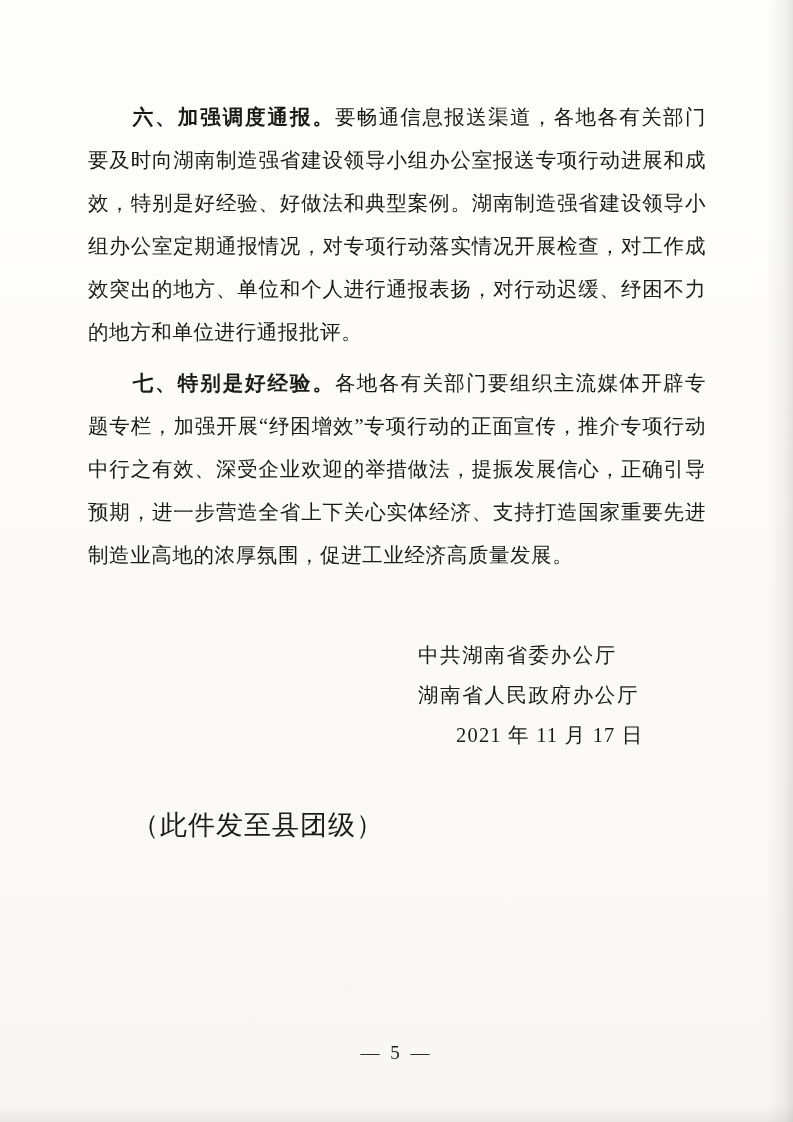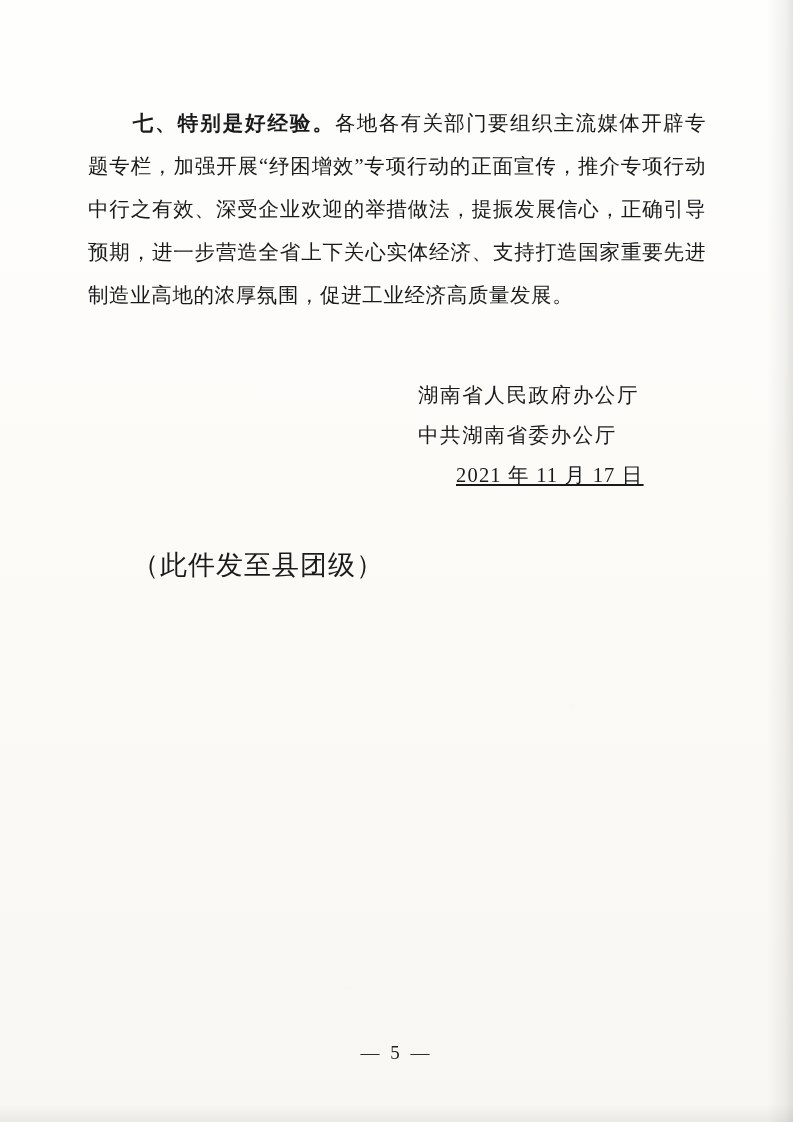--- a/index.html
+++ b/index.html
@@ -74,21 +74,20 @@
     color: #1a1a1a;
     white-space: nowrap;
   }
   .sig-date {
     font-size: 20.5px;
     line-height: 40px;
     letter-spacing: 1.2px;
     color: #1a1a1a;
     padding-left: 38px;
     white-space: nowrap;
-    text-decoration: underline;
   }
   .note {
     margin-top: 52px;
     font-size: 27px;
     letter-spacing: 1px;
     color: #1a1a1a;
     padding-left: 44px;
   }
   .page-number {
     position: absolute;
@@ -110,30 +109,33 @@
       radial-gradient(circle at 72% 63%, rgba(0,0,0,0.012) 0 2px, rgba(0,0,0,0) 3px),
       radial-gradient(circle at 44% 88%, rgba(0,0,0,0.010) 0 2px, rgba(0,0,0,0) 3px);
   }
 </style>
 </head>
 <body>
 
 <div class="page">
   <div class="content">
 
+    <p class="para">
+      <span class="indent"></span><span class="lead">六、加强调度通报。</span><span>要畅通信息报送渠道，各地各有关部门要及时向湖南制造强省建设领导小组办公室报送专项行动进展和成效，特别是好经验、好做法和典型案例。湖南制造强省建设领导小组办公室定期通报情况，对专项行动落实情况开展检查，对工作成效突出的地方、单位和个人进行通报表扬，对行动迟缓、纾困不力的地方和单位进行通报批评。</span>
+    </p>
 
     <div class="spacer-sm"></div>
 
     <p class="para">
       <span class="indent"></span><span class="lead">七、特别是好经验。</span><span>各地各有关部门要组织主流媒体开辟专题专栏，加强开展“纾困增效”专项行动的正面宣传，推介专项行动中行之有效、深受企业欢迎的举措做法，提振发展信心，正确引导预期，进一步营造全省上下关心实体经济、支持打造国家重要先进制造业高地的浓厚氛围，促进工业经济高质量发展。</span>
     </p>
 
     <div class="signature">
+      <div class="sig-line">中共湖南省委办公厅</div>
       <div class="sig-line">湖南省人民政府办公厅</div>
-      <div class="sig-line">中共湖南省委办公厅</div>
       <div class="sig-date">2021 年 11 月 17 日</div>
     </div>
 
     <div class="note">（此件发至县团级）</div>
 
   </div>
 
   <div class="page-number">— 5 —</div>
 
   <div class="grain"></div>

